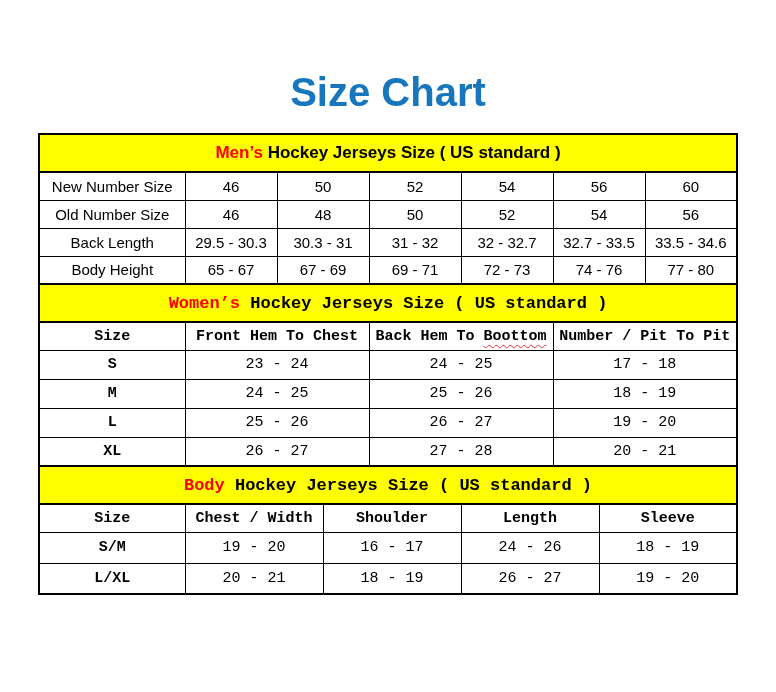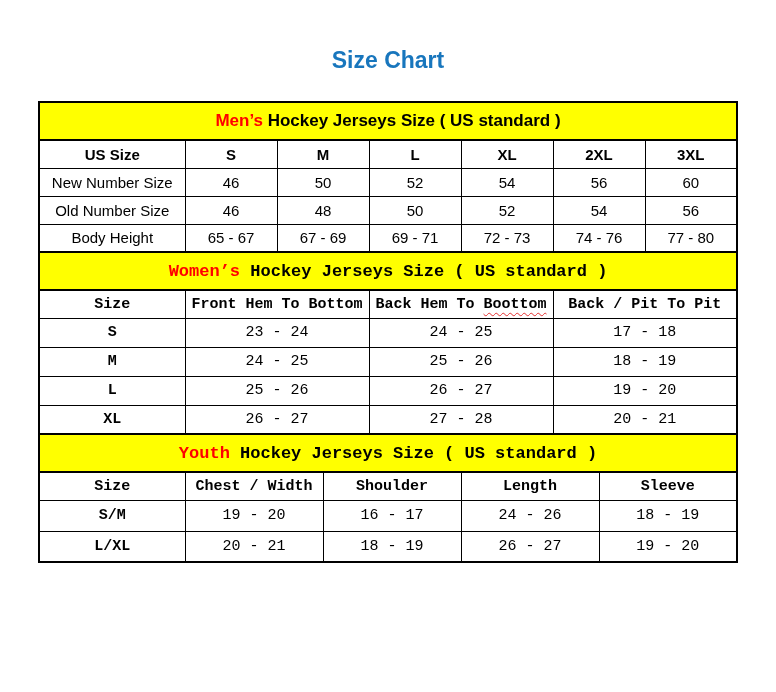--- a/index.html
+++ b/index.html
@@ -5,24 +5,24 @@
   * { box-sizing: border-box; }
   html, body {
     margin: 0; padding: 0;
     width: 776px; height: 692px;
     background: #ffffff;
     font-family: "Liberation Sans", sans-serif;
     color: #000000;
     overflow: hidden;
   }
   .title {
-    margin: 40px 0 0 38px;
+    margin: 72px 0 0 38px;
     width: 700px;
     text-align: center;
-    font-size: 23px;
+    font-size: 40px;
     font-weight: bold;
     color: #1876BD;
     line-height: 40px;
   }
   .tables {
     margin: 21px 9px 0 38px;
     width: 700px;
   }
   table {
     border-collapse: collapse;
@@ -76,47 +76,47 @@
         <col>
         <col>
         <col>
         <col>
     </colgroup>
     <tbody>
         <tr class="band">
       <td colspan="7"><span class="accent">Men’s</span> <span>Hockey Jerseys Size ( US standard )</span></td>
     </tr>
     <tr>
-      <th>US Size</th>
-      <th>S</th>
-      <th>M</th>
-      <th>L</th>
-      <th>XL</th>
-      <th>2XL</th>
-      <th>3XL</th>
-    </tr>
-    <tr>
       <td>New Number Size</td>
       <td>46</td>
       <td>50</td>
       <td>52</td>
       <td>54</td>
       <td>56</td>
       <td>60</td>
     </tr>
     <tr>
       <td>Old Number Size</td>
       <td>46</td>
       <td>48</td>
       <td>50</td>
       <td>52</td>
       <td>54</td>
       <td>56</td>
     </tr>
     <tr>
+      <td>Back Length</td>
+      <td>29.5 - 30.3</td>
+      <td>30.3 - 31</td>
+      <td>31 - 32</td>
+      <td>32 - 32.7</td>
+      <td>32.7 - 33.5</td>
+      <td>33.5 - 34.6</td>
+    </tr>
+    <tr>
       <td>Body Height</td>
       <td>65 - 67</td>
       <td>67 - 69</td>
       <td>69 - 71</td>
       <td>72 - 73</td>
       <td>74 - 76</td>
       <td>77 - 80</td>
     </tr>
   </tbody>
     </table>
@@ -127,23 +127,23 @@
         <col>
         <col>
         <col>
     </colgroup>
     <tbody>
         <tr class="band">
       <td colspan="4"><span class="accent">Women’s</span> <span>Hockey Jerseys Size ( US standard )</span></td>
     </tr>
     <tr>
       <th>Size</th>
-      <th>Front Hem To Bottom</th>
+      <th>Front Hem To Chest</th>
       <th><span>Back Hem To</span> <span class="squiggle">Boottom</span></th>
-      <th>Back / Pit To Pit</th>
+      <th>Number / Pit To Pit</th>
     </tr>
     <tr class="w-data">
       <td class="lbl-bold">S</td>
       <td>23 - 24</td>
       <td>24 - 25</td>
       <td>17 - 18</td>
     </tr>
     <tr class="w-data">
       <td class="lbl-bold">M</td>
       <td>24 - 25</td>
@@ -168,21 +168,21 @@
   <table>
     <colgroup>
       <col style="width:146px">
         <col>
         <col>
         <col>
         <col>
     </colgroup>
     <tbody>
         <tr class="band">
-      <td colspan="5"><span class="accent">Youth</span> <span>Hockey Jerseys Size ( US standard )</span></td>
+      <td colspan="5"><span class="accent">Body</span> <span>Hockey Jerseys Size ( US standard )</span></td>
     </tr>
     <tr>
       <th>Size</th>
       <th>Chest / Width</th>
       <th>Shoulder</th>
       <th>Length</th>
       <th>Sleeve</th>
     </tr>
     <tr class="y-data">
       <td class="lbl-bold">S/M</td>

